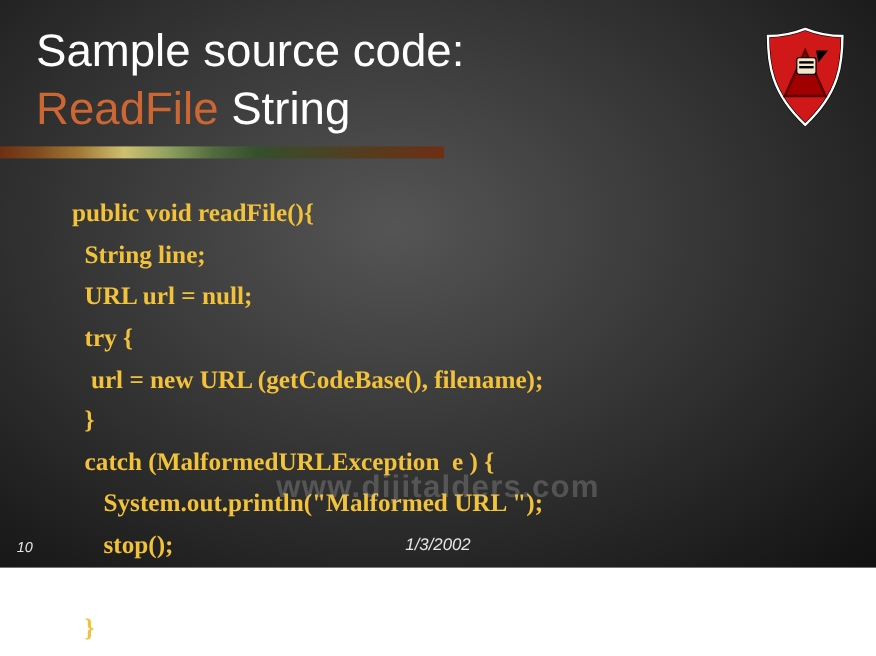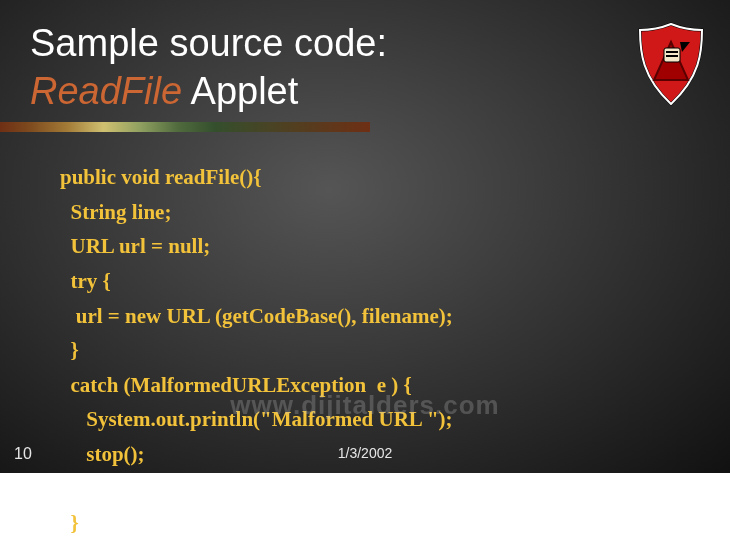--- a/index.html
+++ b/index.html
@@ -21,21 +21,20 @@
     position: absolute;
     left: 30px;
     top: 20px;
     font-size: 38px;
     line-height: 1.25;
     font-weight: 400;
     white-space: nowrap;
   }
   .title .line2-em {
     color: #cc6633;
-    font-style: italic;
   }
   .shield {
     position: absolute;
     right: 24px;
     top: 22px;
     width: 70px;
     height: 84px;
   }
   .divider {
     position: absolute;
@@ -70,40 +69,42 @@
     color: rgba(200,200,200,0.25);
     letter-spacing: 1px;
     pointer-events: none;
     white-space: nowrap;
     text-align: center;
   }
   .pagenum {
     position: absolute;
     left: 14px;
     bottom: 10px;
-    font-size: 16px;
+    font-size: 12px;
     color: #e6e6e6;
+    font-style: italic;
   }
   .date {
     position: absolute;
     left: 50%;
     bottom: 12px;
     transform: translateX(-50%);
     font-size: 14px;
     color: #e6e6e6;
+    font-style: italic;
   }
 </style>
 </head>
 <body>
 
 <div class="slide">
 
   <div class="title">
     <span>Sample source code:</span><br>
-    <span class="line2-em">ReadFile</span><span> Applet</span>
+    <span class="line2-em">ReadFile</span><span> String</span>
   </div>
 
   <div class="shield">
     <svg viewBox="0 0 70 84" width="70" height="84">
       <path d="M35 2 C20 8 10 8 4 8 C4 30 6 55 35 82 C64 55 66 30 66 8 C60 8 50 8 35 2 Z" fill="#d01818" stroke="#000" stroke-width="3"></path>
       <path d="M35 2 C20 8 10 8 4 8 C4 30 6 55 35 82 C64 55 66 30 66 8 C60 8 50 8 35 2 Z" fill="none" stroke="#ffffff" stroke-width="2"></path>
       <path d="M18 58 L35 20 L52 58 Z" fill="#a00000" stroke="#5a0000" stroke-width="2"></path>
       <rect x="28" y="26" width="16" height="14" rx="2" fill="#f4e6c8" stroke="#000" stroke-width="1"></rect>
       <rect x="30" y="29" width="12" height="2" fill="#000"></rect>
       <rect x="30" y="33" width="12" height="2" fill="#000"></rect>

